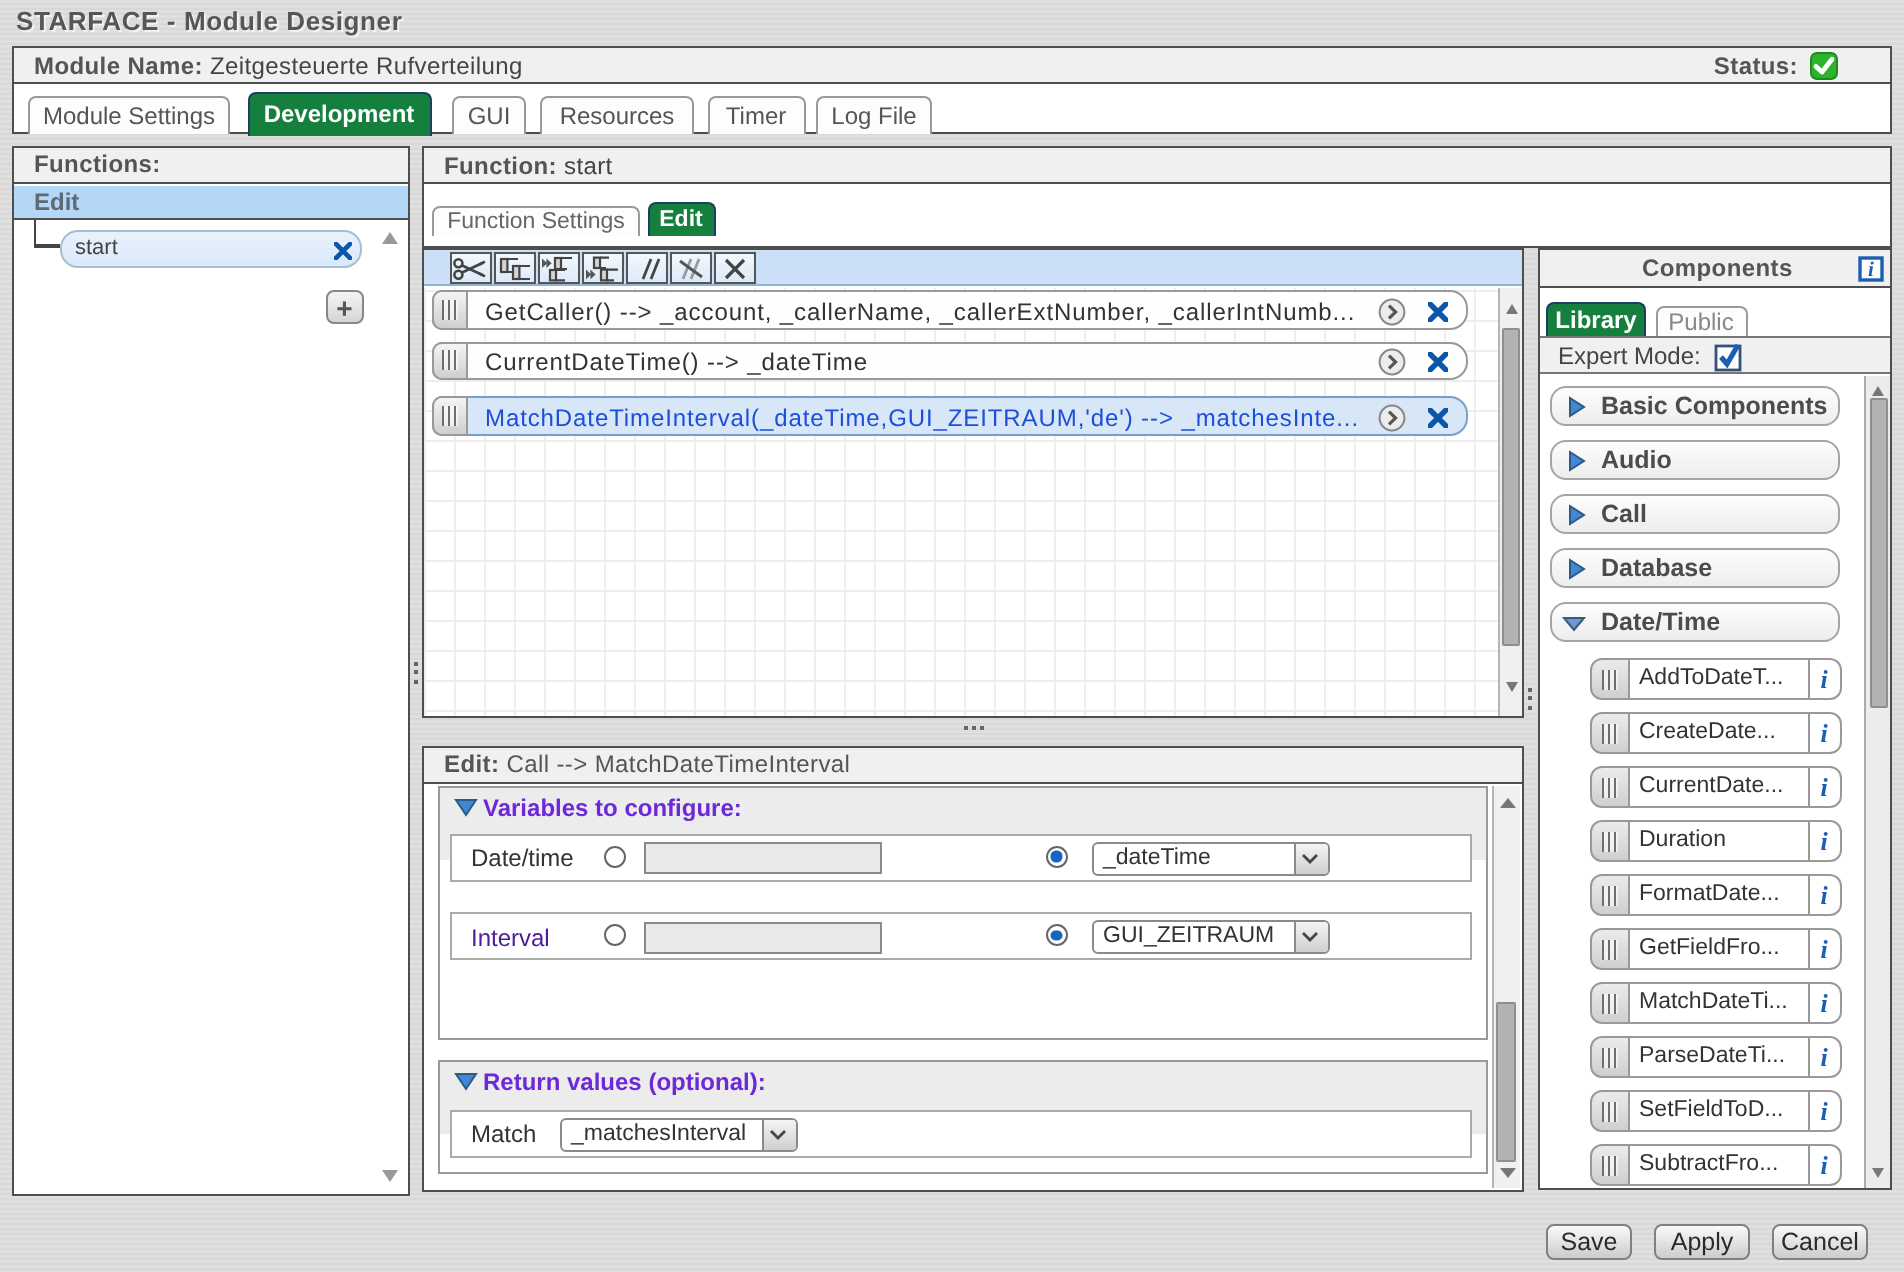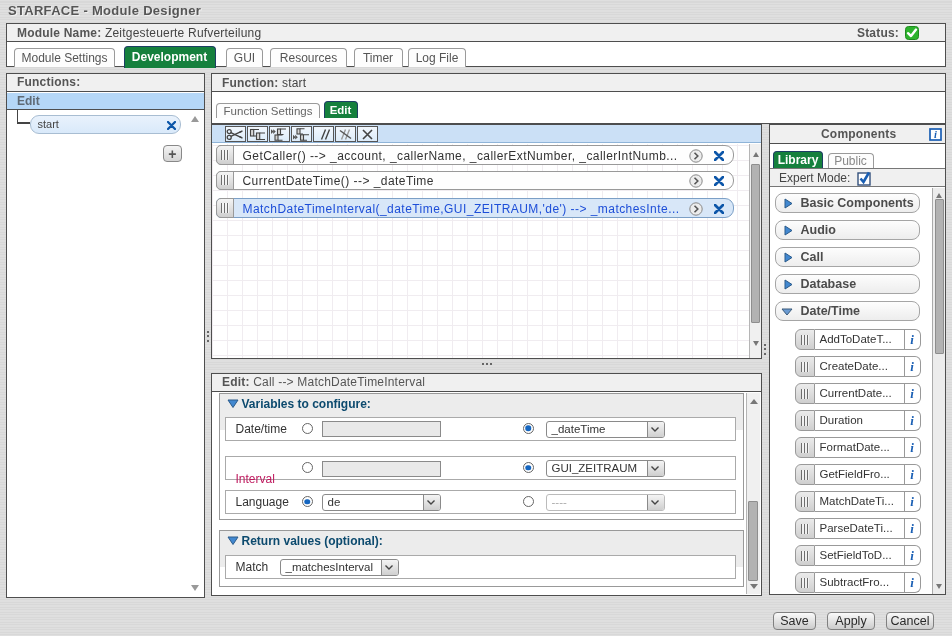--- a/index.html
+++ b/index.html
@@ -14,21 +14,21 @@
 .hdr { position:absolute; left:0; right:0; top:0; background:#f0f0f0; border-bottom:1px solid #4e4e4e; font-weight:bold; font-size:12px; letter-spacing:0.2px; color:#555; }
 .tab { position:absolute; border:1px solid #9a9a9a; border-bottom:none; border-radius:4px 4px 0 0; background:#fdfdfd; color:#555; font-size:12px; text-align:center; }
 .tabact { position:absolute; border:1px solid #1d3e63; border-bottom:none; border-radius:4px 4px 0 0; background:#15803d; color:#fff; font-weight:bold; font-size:12px; text-align:center; }
 .pill { position:absolute; border:1px solid #999; border-radius:5px 9px 9px 5px; background:#fefefe; }
 .handle { position:absolute; left:-1px; top:-1px; bottom:-1px; width:18.5px; border:1px solid #999; border-radius:5px 0 0 5px; background:linear-gradient(180deg,#f4f4f4,#cfcfcf); }
 .ridges { position:absolute; left:50%; top:50%; transform:translate(-50%,-50%); width:8px; height:10px; background:repeating-linear-gradient(90deg,#6e6e6e 0 1.2px,rgba(255,255,255,0.6) 1.2px 3px); }
 .scrtrack { position:absolute; background:#f0f0f0; border-left:1px solid #b5b5b5; }
 .arr { position:absolute; width:0; height:0; }
 .thumb { position:absolute; background:#b2b2b2; border:1px solid #8e8e8e; border-radius:1px; }
 .grp { position:absolute; border:1px solid #999; background:#fff; }
-.grphdr { position:absolute; left:0; right:0; top:0; height:36px; background:#ececec; font-weight:bold; font-size:12px; color:#0c4a6e; line-height:20px; }
+.grphdr { position:absolute; left:0; right:0; top:0; height:36px; background:#ececec; font-weight:bold; font-size:12px; color:#6d28d9; line-height:20px; }
 .row { position:absolute; border:1px solid #aaa; background:#fff; height:24px; }
 .radio { position:absolute; width:11px; height:11px; border:1px solid #666; border-radius:50%; background:#fff; }
 .radio.sel::after { content:""; position:absolute; left:50%; top:50%; transform:translate(-50%,-50%); width:5.5px; height:5.5px; border-radius:50%; background:#1566c0; }
 .inp { position:absolute; width:119px; height:16px; background:#e9e9e9; border:1px solid #8a8a8a; }
 .dd { position:absolute; width:119px; height:17px; background:#fff; border:1px solid #8a8a8a; border-radius:3px; font-size:11.5px; color:#333; line-height:15px; padding-left:5px; }
 .dd .btn { position:absolute; right:0; top:0; bottom:0; width:17px; background:linear-gradient(180deg,#f4f4f4,#cfcfcf); border-left:1px solid #8a8a8a; border-radius:0 2px 2px 0; }
 .chev { position:absolute; left:3.5px; top:5px; width:8px; height:5px; }
 .acc { position:absolute; left:4.5px; width:145px; height:20px; border:1px solid #a5a5a5; border-radius:8px; background:linear-gradient(180deg,#fdfdfd,#ededed); font-weight:bold; font-size:12.5px; color:#4c4c4c; line-height:19px; }
 .item { position:absolute; left:24.5px; width:126px; height:21px; }
 .item .ih { position:absolute; left:0; top:0; bottom:0; width:20px; border:1px solid #999; border-radius:6px 0 0 6px; background:linear-gradient(180deg,#ebebeb,#cfcfcf); }
@@ -226,40 +226,25 @@
     <div class="radio" style="left:76px; top:5px;"></div>
     <div class="inp" style="left:96px; top:3.5px;"></div>
     <div class="radio sel" style="left:297px; top:5px;"></div>
     <div class="dd" style="left:320px; top:3px;">_dateTime<div class="btn">
           <svg class="chev" viewBox="0 0 8 5">
             <path d="M0.5 0.5 L4 4 L7.5 0.5" fill="none" stroke="#444" stroke-width="1.4"></path>
           </svg>
         </div></div>
   </div>
   <div class="row" style="left:5px; top:62.5px; width:511px;">
-    <span style="position:absolute; left:10px; top:15px; font-size:12px; color:#be185d;">Interval</span>
+    <span style="position:absolute; left:10px; top:5px; font-size:12px; color:#4c1d95;">Interval</span>
     <div class="radio" style="left:76px; top:5px;"></div>
     <div class="inp" style="left:96px; top:3.5px;"></div>
     <div class="radio sel" style="left:297px; top:5px;"></div>
     <div class="dd" style="left:320px; top:3px;">GUI_ZEITRAUM<div class="btn">
-          <svg class="chev" viewBox="0 0 8 5">
-            <path d="M0.5 0.5 L4 4 L7.5 0.5" fill="none" stroke="#444" stroke-width="1.4"></path>
-          </svg>
-        </div></div>
-  </div>
-  <div class="row" style="left:5px; top:96.5px; width:511px;">
-    <span style="position:absolute; left:10px; top:4px; font-size:12px; color:#333;">Language</span>
-    <div class="radio sel" style="left:76px; top:5px;"></div>
-    <div class="dd" style="left:96px; top:3px;">de<div class="btn">
-          <svg class="chev" viewBox="0 0 8 5">
-            <path d="M0.5 0.5 L4 4 L7.5 0.5" fill="none" stroke="#444" stroke-width="1.4"></path>
-          </svg>
-        </div></div>
-    <div class="radio" style="left:297px; top:5px;"></div>
-    <div class="dd" style="left:320px; top:3px; border-color:#bbb; color:#aaa;">----<div class="btn">
           <svg class="chev" viewBox="0 0 8 5">
             <path d="M0.5 0.5 L4 4 L7.5 0.5" fill="none" stroke="#444" stroke-width="1.4"></path>
           </svg>
         </div></div>
   </div>
 </div>
 
 <div class="grp" style="left:218.5px; top:529.5px; width:525px; height:57px;">
   <div class="grphdr">
     <svg style="position:absolute; left:7px; top:5px;" width="12" height="10" viewBox="0 0 12 10">

